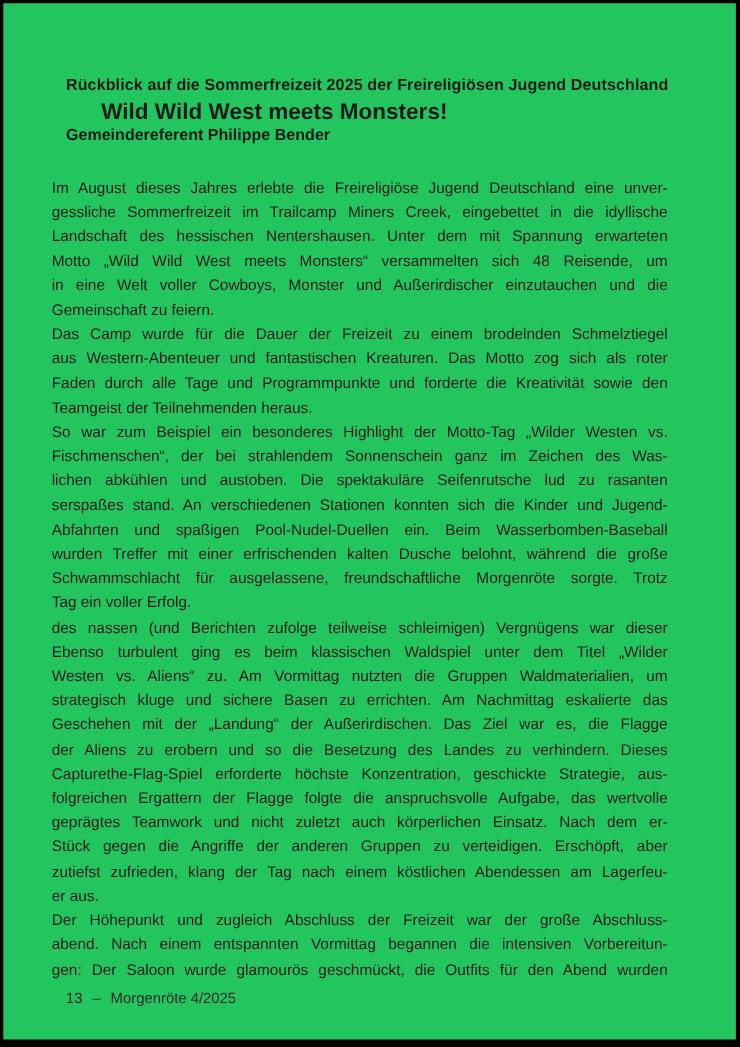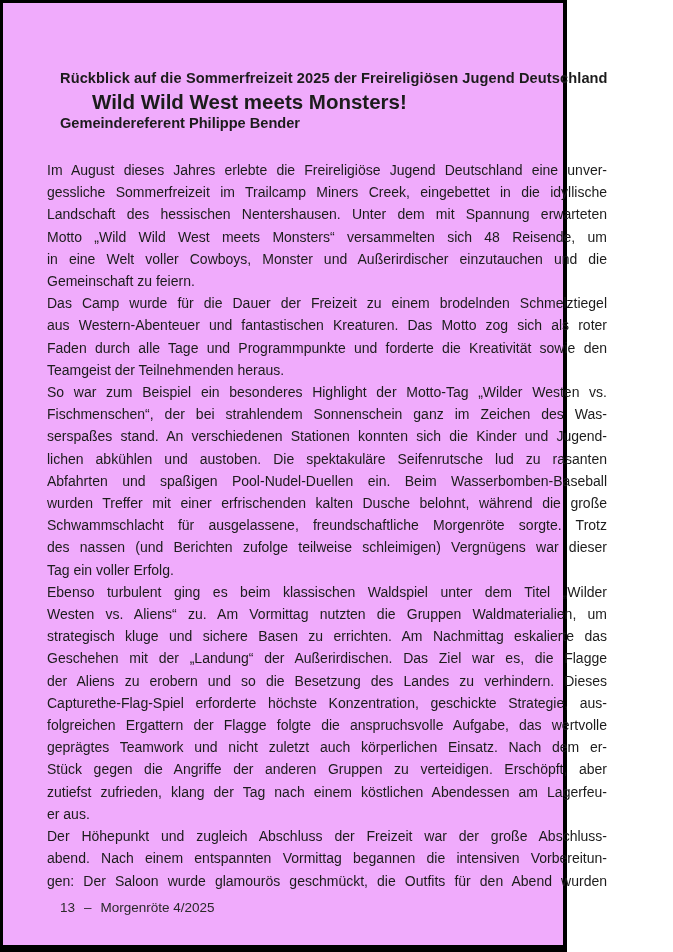--- a/index.html
+++ b/index.html
@@ -4,23 +4,23 @@
 <style>
   * { margin: 0; padding: 0; box-sizing: border-box; }
   html, body { width: 673px; height: 952px; overflow: hidden; }
   body {
     background: #ffffff;
     font-family: "Liberation Sans", sans-serif;
     color: #1c1c1c;
   }
   .page-frame {
     position: relative;
-    width: 567px;
+    width: 673px;
     height: 952px;
-    background: #f0abfc;
+    background: #22c55e;
     border-top: 3px solid #000;
     border-left: 3px solid #000;
     border-right: 4px solid #000;
     border-bottom: 7px solid #000;
   }
   .header {
     position: absolute;
     left: 57px;
     top: 66px;
     width: 560px;
@@ -91,27 +91,27 @@
       <div class="line">Landschaft des hessischen Nentershausen. Unter dem mit Spannung erwarteten</div>
       <div class="line">Motto „Wild Wild West meets Monsters“ versammelten sich 48 Reisende, um</div>
       <div class="line">in eine Welt voller Cowboys, Monster und Außerirdischer einzutauchen und die</div>
       <div class="line para-end">Gemeinschaft zu feiern.</div>
       <div class="line">Das Camp wurde für die Dauer der Freizeit zu einem brodelnden Schmelztiegel</div>
       <div class="line">aus Western-Abenteuer und fantastischen Kreaturen. Das Motto zog sich als roter</div>
       <div class="line">Faden durch alle Tage und Programmpunkte und forderte die Kreativität sowie den</div>
       <div class="line para-end">Teamgeist der Teilnehmenden heraus.</div>
       <div class="line">So war zum Beispiel ein besonderes Highlight der Motto-Tag „Wilder Westen vs.</div>
       <div class="line">Fischmenschen“, der bei strahlendem Sonnenschein ganz im Zeichen des Was-</div>
+      <div class="line">lichen abkühlen und austoben. Die spektakuläre Seifenrutsche lud zu rasanten</div>
       <div class="line">serspaßes stand. An verschiedenen Stationen konnten sich die Kinder und Jugend-</div>
-      <div class="line">lichen abkühlen und austoben. Die spektakuläre Seifenrutsche lud zu rasanten</div>
       <div class="line">Abfahrten und spaßigen Pool-Nudel-Duellen ein. Beim Wasserbomben-Baseball</div>
       <div class="line">wurden Treffer mit einer erfrischenden kalten Dusche belohnt, während die große</div>
       <div class="line">Schwammschlacht für ausgelassene, freundschaftliche Morgenröte sorgte. Trotz</div>
+      <div class="line para-end">Tag ein voller Erfolg.</div>
       <div class="line">des nassen (und Berichten zufolge teilweise schleimigen) Vergnügens war dieser</div>
-      <div class="line para-end">Tag ein voller Erfolg.</div>
       <div class="line">Ebenso turbulent ging es beim klassischen Waldspiel unter dem Titel „Wilder</div>
       <div class="line">Westen vs. Aliens“ zu. Am Vormittag nutzten die Gruppen Waldmaterialien, um</div>
       <div class="line">strategisch kluge und sichere Basen zu errichten. Am Nachmittag eskalierte das</div>
       <div class="line">Geschehen mit der „Landung“ der Außerirdischen. Das Ziel war es, die Flagge</div>
       <div class="line">der Aliens zu erobern und so die Besetzung des Landes zu verhindern. Dieses</div>
       <div class="line">Capturethe-Flag-Spiel erforderte höchste Konzentration, geschickte Strategie, aus-</div>
       <div class="line">folgreichen Ergattern der Flagge folgte die anspruchsvolle Aufgabe, das wertvolle</div>
       <div class="line">geprägtes Teamwork und nicht zuletzt auch körperlichen Einsatz. Nach dem er-</div>
       <div class="line">Stück gegen die Angriffe der anderen Gruppen zu verteidigen. Erschöpft, aber</div>
       <div class="line">zutiefst zufrieden, klang der Tag nach einem köstlichen Abendessen am Lagerfeu-</div>

